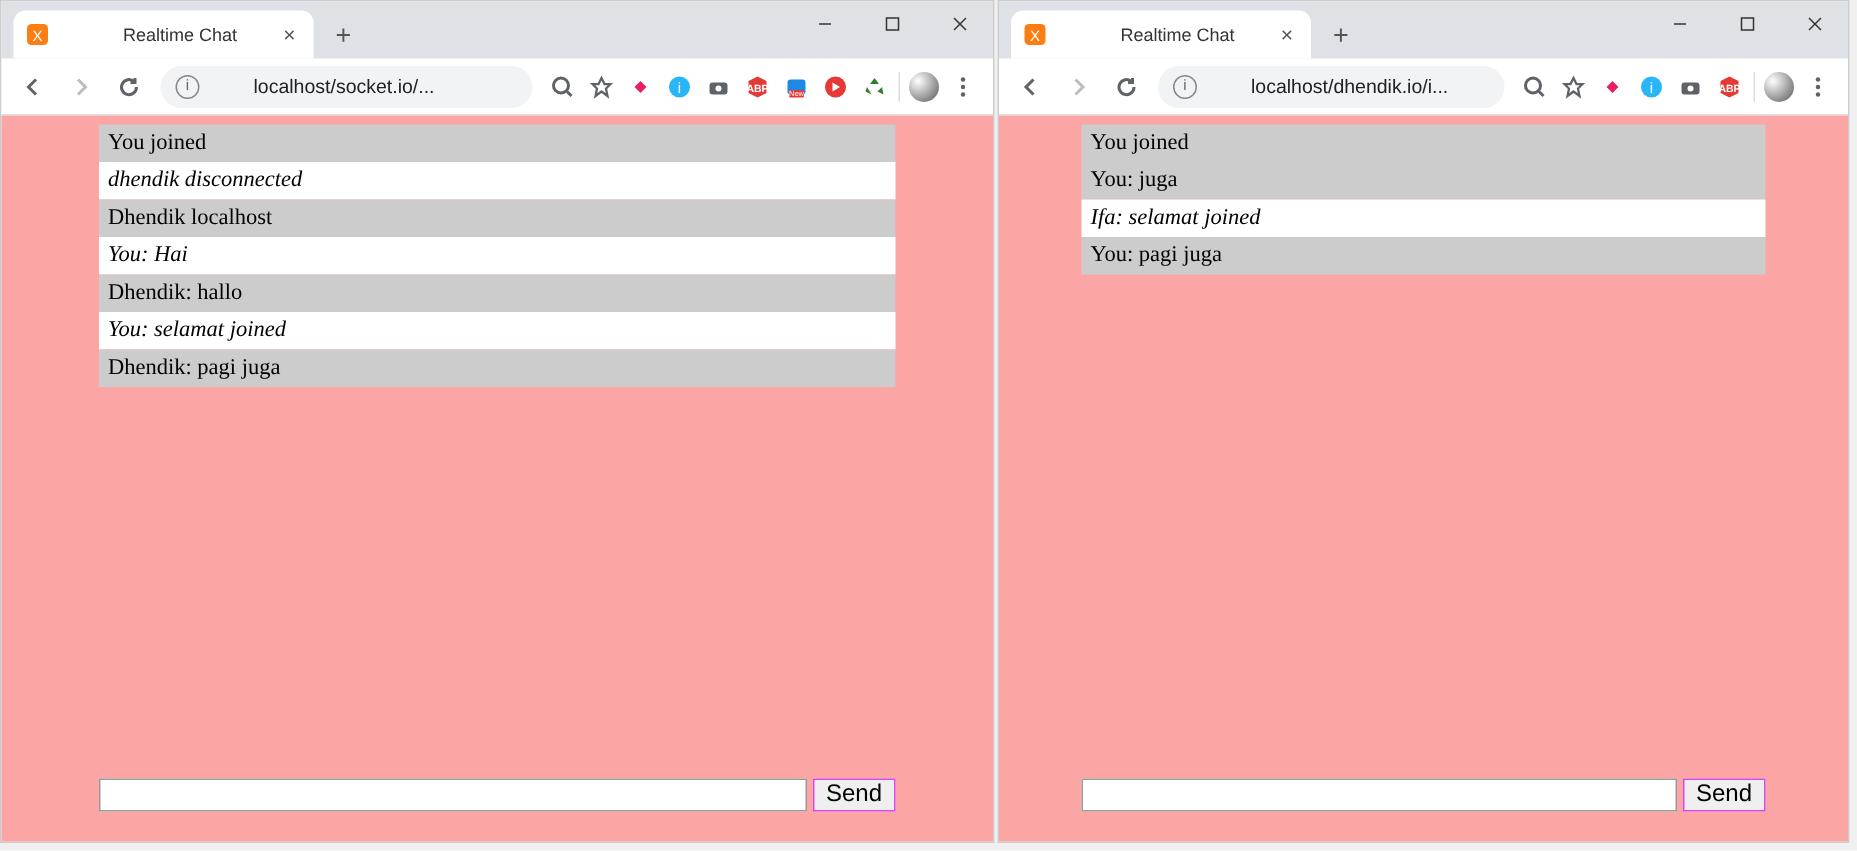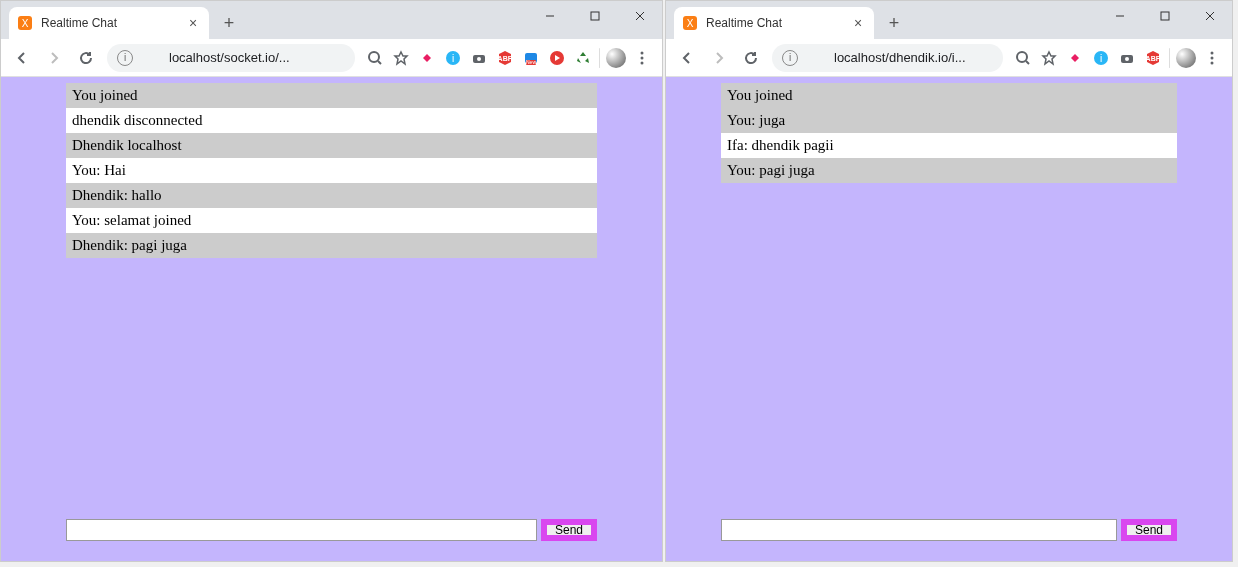--- a/index.html
+++ b/index.html
@@ -44,21 +44,21 @@
     position: relative;
   }
   .tab .favicon {
     width: 16px;
     height: 16px;
     margin-right: 8px;
     display: flex;
     align-items: center;
     justify-content: center;
   }
-  .tab .tab-title { flex: 1; white-space: nowrap; overflow: hidden; text-overflow: ellipsis; }
+  .tab .tab-title { flex: 1; white-space: nowrap; overflow: hidden; text-overflow: ellipsis; margin-left: 41px; }
   .tab .tab-close {
     width: 16px; height: 16px;
     display:flex; align-items:center; justify-content:center;
     color:#555; font-size:14px; border-radius:50%;
   }
   .new-tab {
     width: 28px; height: 28px;
     display:flex; align-items:center; justify-content:center;
     color:#555; font-size:18px; margin-left:6px; margin-bottom:2px;
     border-radius:50%;
@@ -113,57 +113,57 @@
   .ext-icons { display:flex; align-items:center; gap:6px; padding:0 4px; }
   .ext-icon {
     width:20px;height:20px;
     display:flex;align-items:center;justify-content:center;
     border-radius:4px;
   }
 
   
   .content {
     flex:1;
-    background:#c4b5fd;
+    background:#fca5a5;
     position:relative;
     overflow:hidden;
   }
   .chat-messages {
     position:absolute;
     left:65px; right:65px; top:6px;
   }
   .window-2 .chat-messages { left:55px; right:55px; }
   .msg {
     padding:4px 6px;
     font-family: "Times New Roman", serif;
     font-size:15px;
     color:#000;
   }
   .msg.even { background:#cccccc; }
-  .msg.odd { background:#fff; }
+  .msg.odd { background:#fff;font-style:italic; }
 
   .chat-input-row {
     position:absolute;
     left:65px; right:65px; bottom:20px;
     display:flex; gap:4px;
   }
   .window-2 .chat-input-row { left:55px; right:55px; }
   .chat-input {
     flex:1;
     height:22px;
     border:1px solid #999;
     padding:2px 4px;
     font-size:13px;
   }
   .send-btn {
     height:22px;
     padding:0 8px;
-    border:6px solid #d946ef;
+    border:1px solid #d946ef;
     background:#efefef;
-    font-size:12px;
+    font-size:16px;
     display:flex;align-items:center;justify-content:center;
   }
 
   .avatar-circle {
     width:20px;height:20px;border-radius:50%;
     background: radial-gradient(circle at 30% 30%, #fff, #555);
   }
 </style>
 </head>
 <body>
@@ -406,21 +406,21 @@
             <circle cx="8" cy="13" r="1.5" fill="#5f6368"></circle>
           </svg>
         </div>
     </div>
   </div>
 
   <div class="content">
     <div class="chat-messages">
       <div class="msg even">You joined</div>
       <div class="msg even">You: juga</div>
-      <div class="msg odd">Ifa: dhendik pagii</div>
+      <div class="msg odd">Ifa: selamat joined</div>
       <div class="msg even">You: pagi juga</div>
     </div>
     <div class="chat-input-row">
       <input class="chat-input" style="">
       <button class="send-btn">Send</button>
     </div>
   </div>
 </div>
 
 </body></html>

